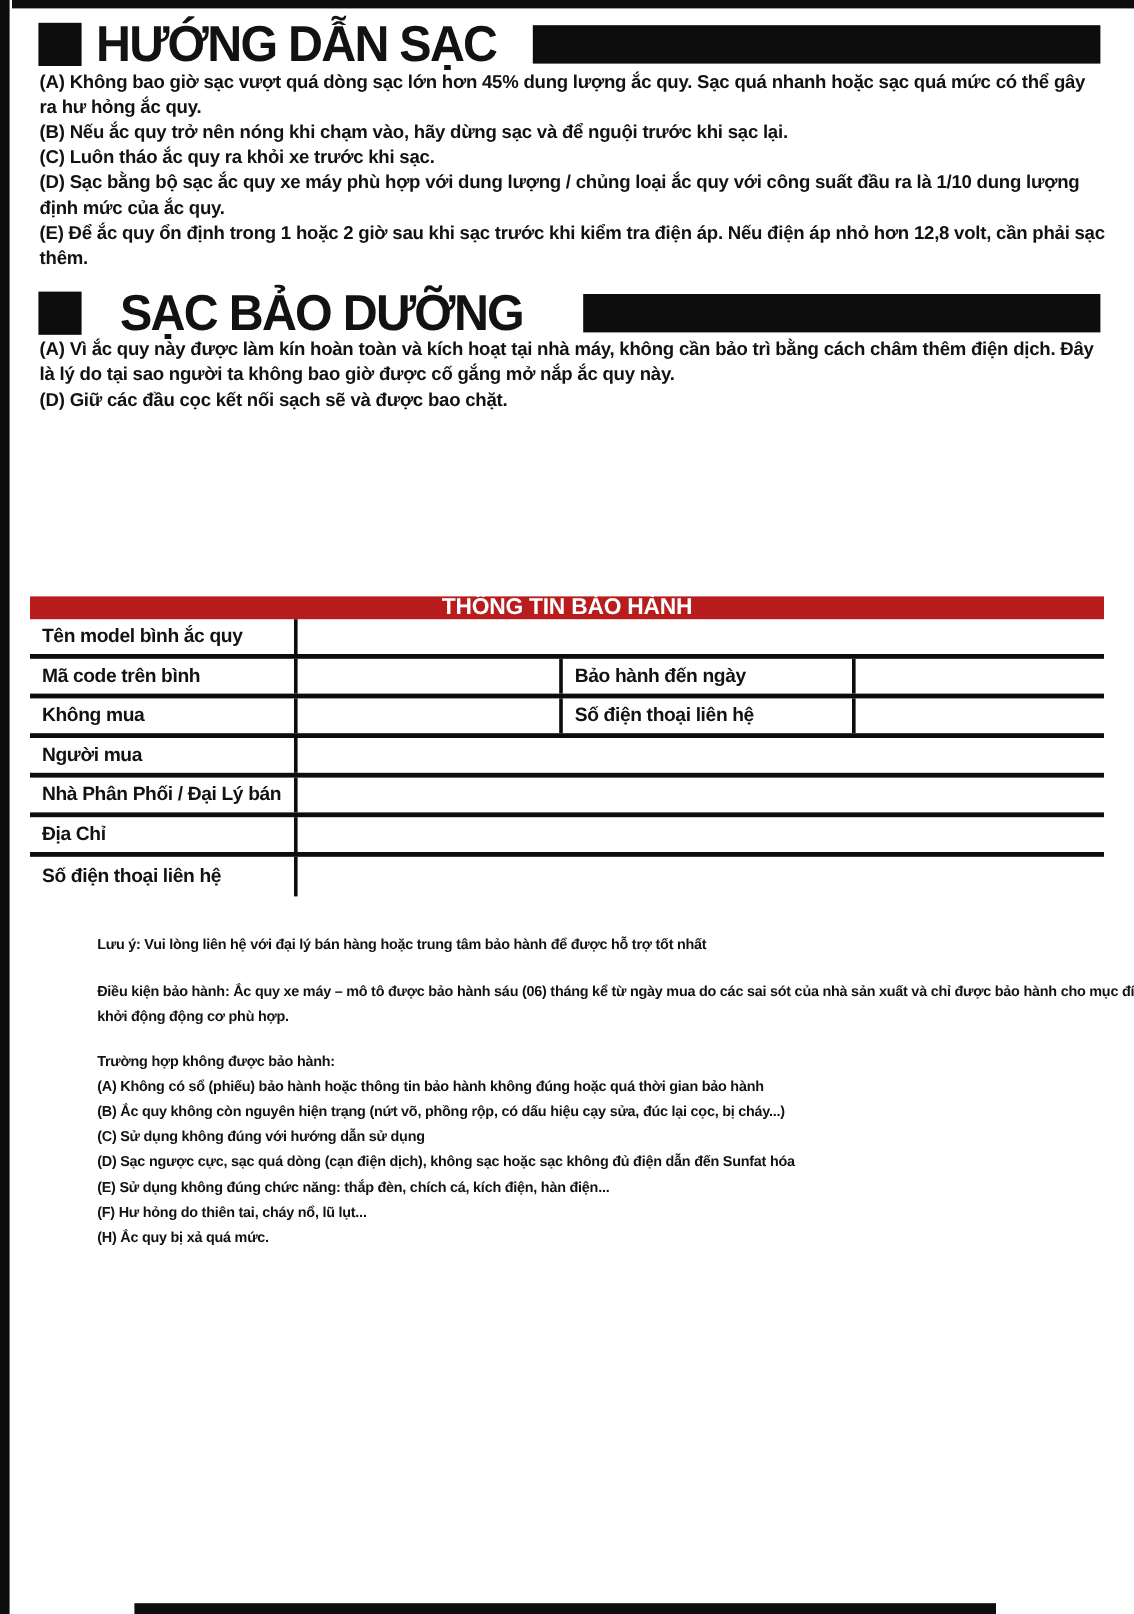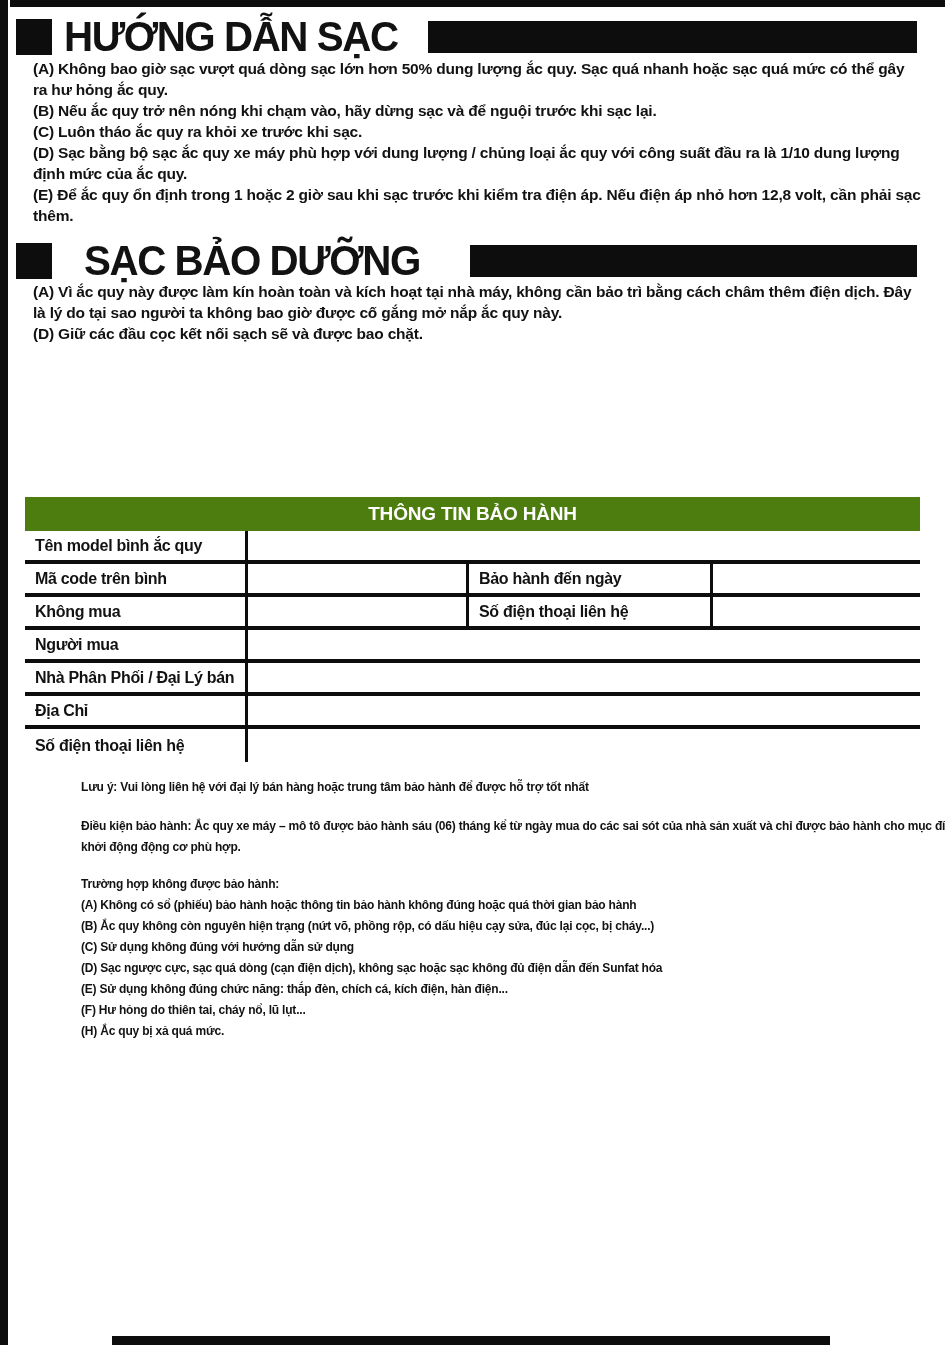--- a/index.html
+++ b/index.html
@@ -7,30 +7,30 @@
     width:945px;height:1345px;position:relative;background:#ffffff;
     font-family:"Liberation Sans","DejaVu Sans",sans-serif;
     color:#121212;overflow:hidden;
   }
   .abs{position:absolute;}
   
   .left-bar{left:0;top:0;width:8px;height:1345px;background:#0d0d0d;}
   .top-bar{left:10px;top:0;width:935px;height:7px;background:#0d0d0d;}
   .bottom-bar{left:112px;top:1336px;width:718px;height:9px;background:#0d0d0d;}
   
-  .sec-head{display:flex;align-items:center;left:16px;right:28px;}
+  .sec-head{display:flex;align-items:center;left:32px;right:28px;}
   .sq{width:36px;height:36px;background:#0d0d0d;flex:0 0 auto;}
   .sec-title{font-weight:bold;font-size:42px;line-height:1;letter-spacing:-1.5px;margin:0 10px 0 12px;white-space:nowrap;transform:scaleX(.96);transform-origin:left center;}
   .head-bar{flex:1 1 auto;height:32px;background:#0d0d0d;margin-left:6px;}
   
   .copy{left:33px;width:889px;font-weight:bold;font-size:15.5px;line-height:21px;letter-spacing:-0.2px;}
   .copy p{margin:0;}
   
   .wtable{left:25px;width:895px;}
-  .wt-header{height:34px;background:#4d7c0f;color:#ffffff;font-weight:bold;font-size:19px;
+  .wt-header{height:19px;background:#b91c1c;color:#ffffff;font-weight:bold;font-size:19px;
     display:flex;align-items:center;justify-content:center;letter-spacing:-0.2px;}
   .trow{display:flex;height:33px;border-bottom:4px solid #0d0d0d;box-sizing:border-box;text-align:right;}
   .trow.last{border-bottom:none;}
   .cell{display:flex;align-items:center;box-sizing:border-box;}
   .cell.label{font-weight:bold;font-size:16px;letter-spacing:-0.3px;padding-left:10px;white-space:nowrap;}
   .w1{width:223px;border-right:3px solid #0d0d0d;}
   .w2{width:221px;border-right:3px solid #0d0d0d;}
   .w3{width:244px;border-right:3px solid #0d0d0d;}
   .grow{flex:1 1 auto;}
   
@@ -45,21 +45,21 @@
 <div class="abs left-bar"></div>
 <div class="abs top-bar"></div>
 
 <div class="abs sec-head" style="top:16px;">
   <div class="sq"></div>
   <h1 class="sec-title">HƯỚNG DẪN SẠC</h1>
   <div class="head-bar"></div>
 </div>
 
 <div class="abs copy" style="top:58px;">
-  <p>(A) Không bao giờ sạc vượt quá dòng sạc lớn hơn 50% dung lượng ắc quy. Sạc quá nhanh hoặc sạc quá mức có thể gây ra hư hỏng ắc quy.</p>
+  <p>(A) Không bao giờ sạc vượt quá dòng sạc lớn hơn 45% dung lượng ắc quy. Sạc quá nhanh hoặc sạc quá mức có thể gây ra hư hỏng ắc quy.</p>
   <p>(B) Nếu ắc quy trở nên nóng khi chạm vào, hãy dừng sạc và để nguội trước khi sạc lại.</p>
   <p>(C) Luôn tháo ắc quy ra khỏi xe trước khi sạc.</p>
   <p>(D) Sạc bằng bộ sạc ắc quy xe máy phù hợp với dung lượng / chủng loại ắc quy với công suất đầu ra là 1/10 dung lượng định mức của ắc quy.</p>
   <p>(E) Để ắc quy ổn định trong 1 hoặc 2 giờ sau khi sạc trước khi kiểm tra điện áp. Nếu điện áp nhỏ hơn 12,8 volt, cần phải sạc thêm.</p>
 </div>
 
 <div class="abs sec-head" style="top:240px;gap:20px;">
   <div class="sq"></div>
   <h1 class="sec-title">SẠC BẢO DƯỠNG</h1>
   <div class="head-bar"></div>

